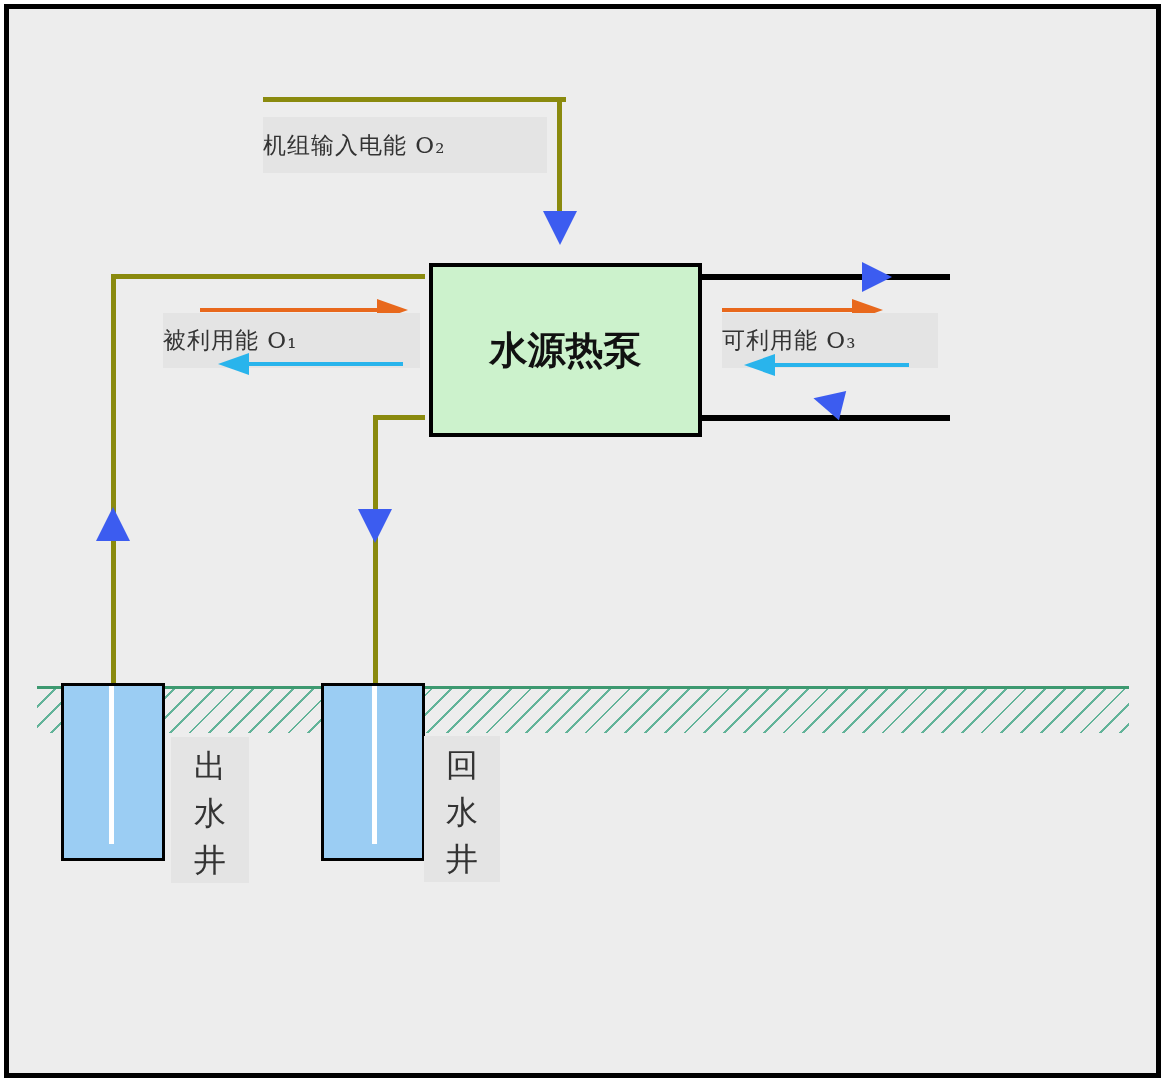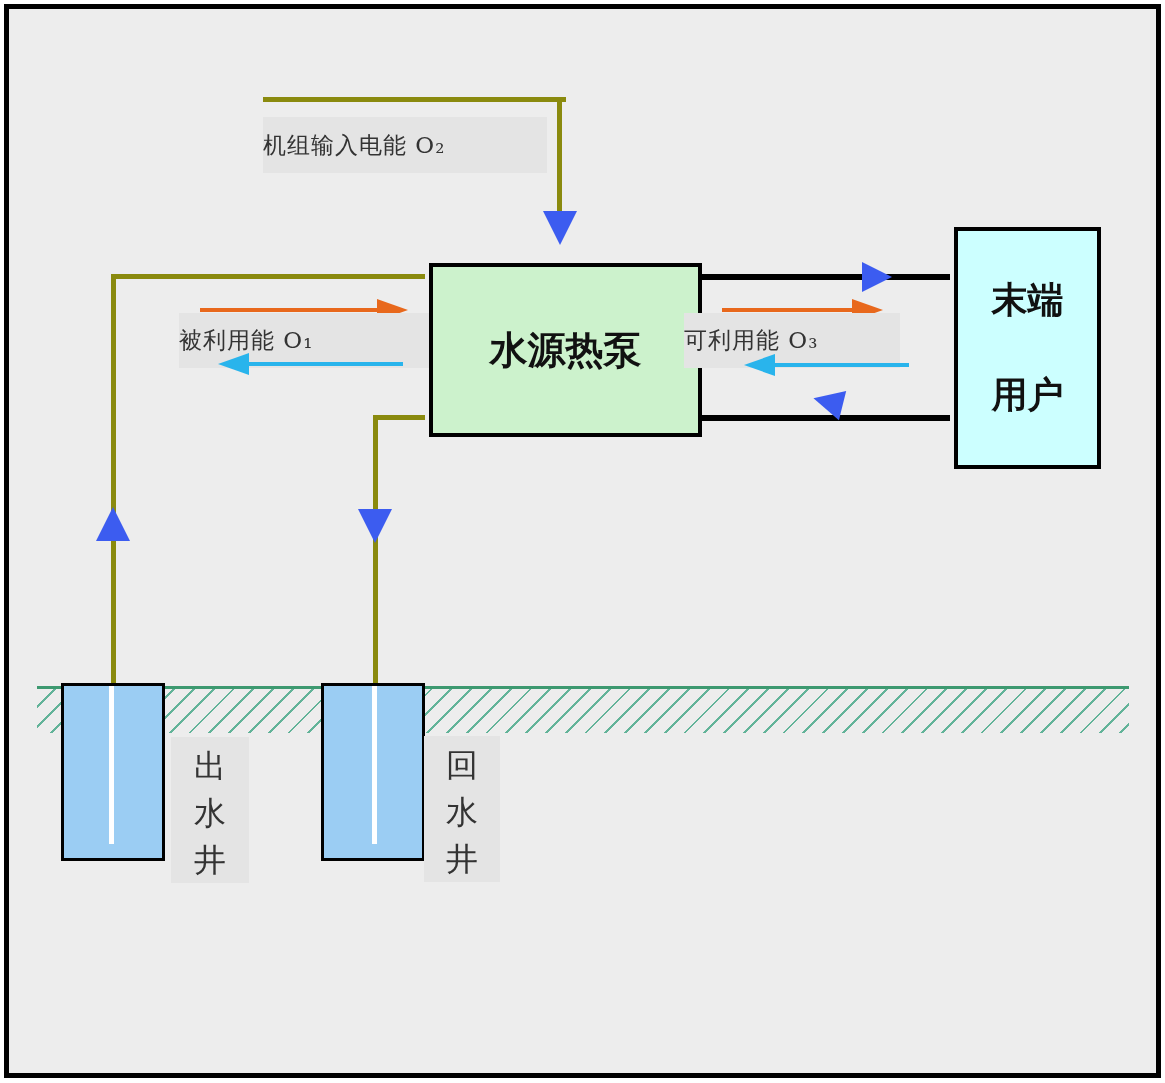--- a/index.html
+++ b/index.html
@@ -77,47 +77,43 @@
 
     <div class="abs pipe" style="left:102px;top:265px;width:314px;height:5px;"></div>
     <div class="abs pipe" style="left:102px;top:265px;width:5px;height:410px;"></div>
     <div class="tri up" style="left:87px;top:498px;"></div>
     <div class="abs pipe" style="left:364px;top:406px;width:52px;height:5px;"></div>
     <div class="abs pipe" style="left:364px;top:406px;width:5px;height:270px;"></div>
     <div class="tri down" style="left:349px;top:500px;"></div>
 
     <div class="abs shaft-orange" style="left:191px;top:299px;width:178px;"></div>
     <div class="tri orange-head" style="left:368px;top:290px;"></div>
-    <div class="abs panel energy-label" style="left:170px;top:304px;width:257px;height:55px;">
+    <div class="abs panel energy-label" style="left:154px;top:304px;width:257px;height:55px;">
       <span>被利用能 O₁</span>
     </div>
     <div class="abs shaft-cyan" style="left:240px;top:353px;width:154px;"></div>
     <div class="tri cyan-head" style="left:209px;top:344px;"></div>
 
     <div class="abs" id="hp-box">
       <div>水源热泵</div>
     </div>
 
     <div class="abs blackline" style="left:689px;top:265px;width:252px;height:6px;"></div>
     <div class="abs blackline" style="left:689px;top:406px;width:252px;height:6px;"></div>
     <div class="tri blue-right" style="left:853px;top:253px;"></div>
     <div class="tri blue-left" style="left:804px;top:378px;"></div>
 
     <div class="abs shaft-orange" style="left:713px;top:299px;width:132px;"></div>
     <div class="tri orange-head" style="left:843px;top:290px;"></div>
-    <div class="abs panel energy-label" style="left:675px;top:304px;width:216px;height:55px;">
+    <div class="abs panel energy-label" style="left:713px;top:304px;width:216px;height:55px;">
       <span>可利用能 O₃</span>
     </div>
     <div class="abs shaft-cyan" style="left:766px;top:354px;width:134px;"></div>
     <div class="tri cyan-head" style="left:735px;top:345px;"></div>
 
-    <div class="abs" id="eu-box">
-      <div>末端</div>
-      <div>用户</div>
-    </div>
 
     <div class="abs" id="ground-hatch"></div>
     <div class="abs" id="ground-line"></div>
 
     <div class="abs well" style="left:52px;top:674px;width:98px;height:172px;"></div>
     <div class="abs well-pipe" style="left:100px;top:677px;"></div>
     <div class="abs well" style="left:312px;top:674px;width:98px;height:172px;"></div>
     <div class="abs well-pipe" style="left:363px;top:677px;"></div>
 
     <div class="abs well-label" style="left:162px;top:728px;width:78px;height:146px;">出

